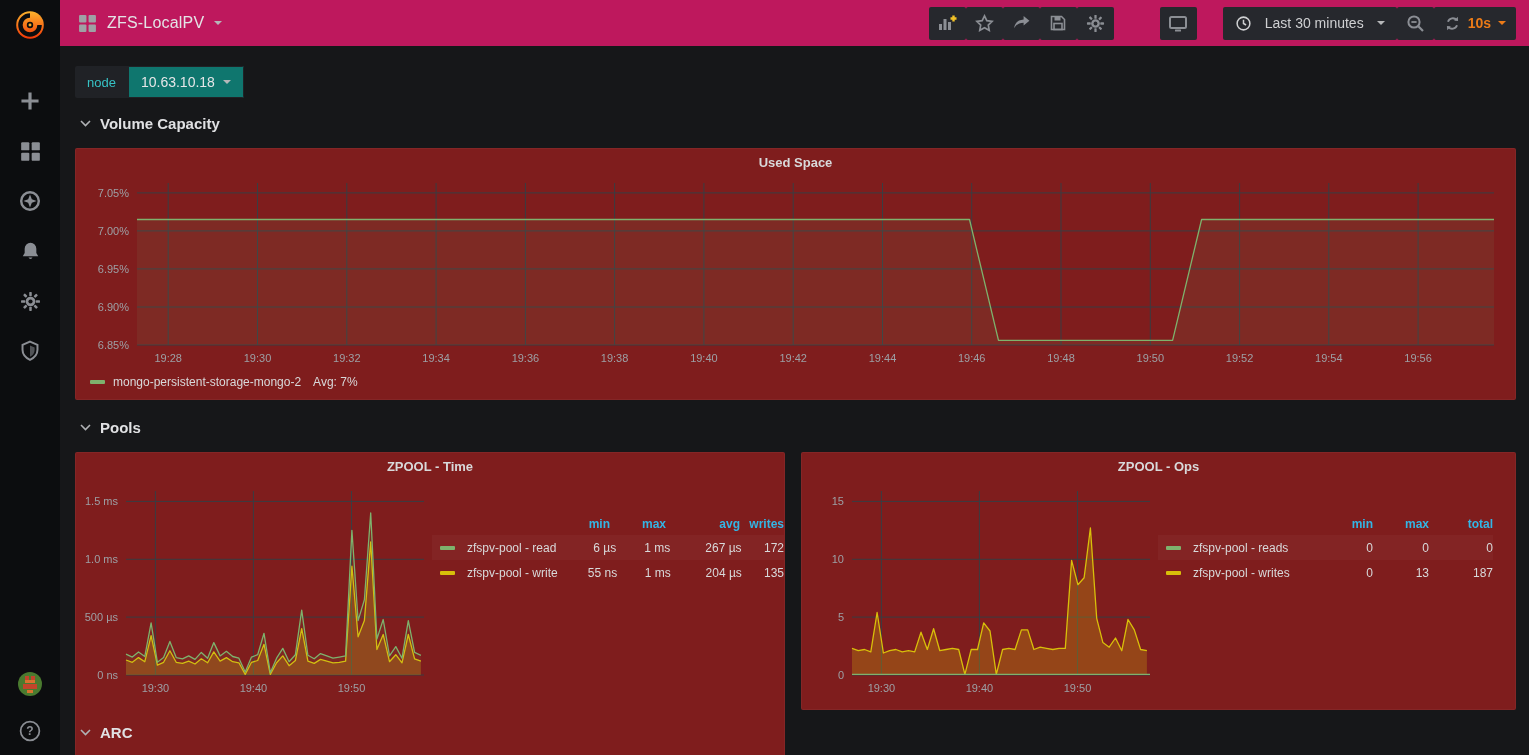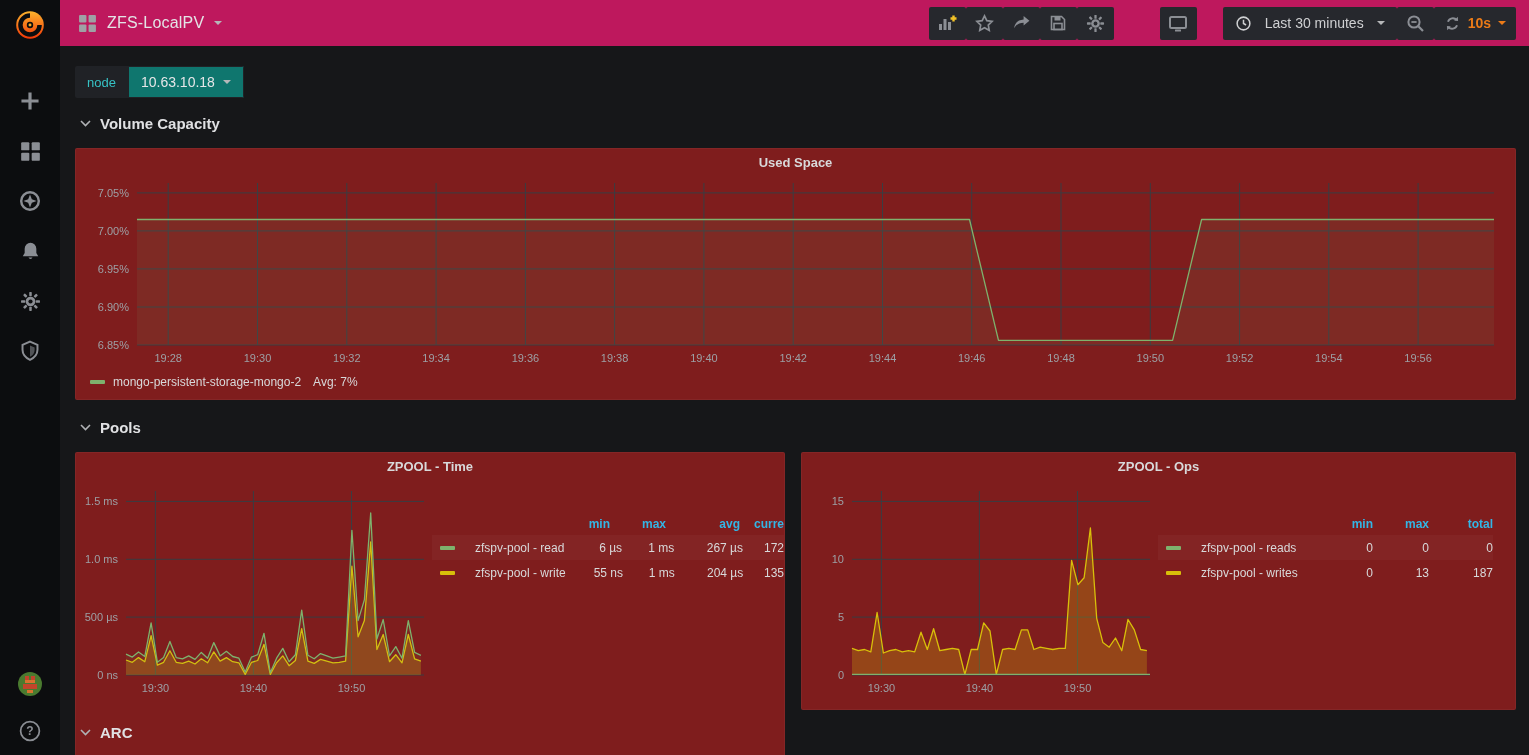--- a/index.html
+++ b/index.html
@@ -45,21 +45,21 @@
   svg text { fill:#9da0a5; font-size:11px; font-family:"Liberation Sans",sans-serif; }
 
   .us-legend { display:flex; align-items:center; gap:8px; margin:2px 0 0 14px; font-size:12px; }
   .swatch { width:15px; height:4px; border-radius:1px; display:inline-block; }
 
   .pool-body { display:flex; }
   .lg-wrap { flex:1; overflow:hidden; margin-top:34px; font-size:12px; }
   .lg-head { display:flex; height:22px; align-items:center; font-weight:700; color:#33b5e5; }
   .lg-row { display:flex; height:25px; align-items:center; color:#d8d9da; }
   .lg-row.alt { background:rgba(255,255,255,0.035); }
-  .lg-name { flex:1; display:flex; align-items:center; gap:20px; padding-left:8px; white-space:nowrap; cursor:pointer; }
+  .lg-name { flex:1; display:flex; align-items:center; gap:12px; padding-left:8px; white-space:nowrap; cursor:pointer; }
   .c-min { width:62px; text-align:right; white-space:nowrap; }
   .c-max { width:56px; text-align:right; white-space:nowrap; }
   .c-avg { width:74px; text-align:right; white-space:nowrap; }
   .c-cur { width:44px; text-align:right; white-space:nowrap; }
   .c-tot { width:64px; text-align:right; white-space:nowrap; }
   .pad-r { padding-right:22px; }
 </style>
 </head>
 <body>
 
@@ -334,21 +334,21 @@
           <path d="M46.0 181.0 L52.3 183.3 L58.5 178.6 L64.8 182.7 L71.1 156.7 L77.4 186.2 L83.6 183.3 L89.9 171.7 L96.2 183.3 L102.5 184.4 L108.7 182.1 L115.0 185.0 L121.3 179.8 L127.6 183.8 L133.8 172.9 L140.1 182.1 L146.4 178.6 L152.7 182.7 L158.9 183.8 L165.2 195.4 L171.5 183.3 L177.7 181.5 L184.0 165.3 L190.3 195.4 L196.6 183.8 L202.8 176.9 L209.1 186.7 L215.4 181.5 L221.7 149.7 L227.9 182.1 L234.2 184.4 L240.5 180.4 L246.8 182.1 L253.0 183.8 L259.3 183.3 L265.6 182.1 L271.9 87.2 L278.1 157.8 L284.4 141.6 L290.7 62.9 L296.9 170.5 L303.2 155.5 L309.5 182.7 L315.8 175.7 L322.0 183.8 L328.3 155.5 L334.6 179.8 L340.9 182.1" fill="none" stroke="#d8bf0a" stroke-width="1.3" stroke-linejoin="round"></path>
           <path d="M46.0 175.2 L52.3 178.1 L58.5 172.9 L64.8 177.5 L71.1 143.9 L77.4 183.3 L83.6 178.6 L89.9 162.4 L96.2 178.6 L102.5 179.8 L108.7 176.9 L115.0 180.4 L121.3 173.4 L127.6 179.2 L133.8 163.6 L140.1 176.9 L146.4 172.3 L152.7 177.5 L158.9 179.2 L165.2 193.1 L171.5 178.1 L177.7 175.7 L184.0 154.3 L190.3 193.7 L196.6 179.2 L202.8 169.4 L209.1 182.7 L215.4 175.7 L221.7 131.2 L227.9 176.3 L234.2 179.8 L240.5 174.6 L246.8 176.9 L253.0 179.2 L259.3 178.1 L265.6 176.9 L271.9 51.3 L278.1 141.6 L284.4 120.8 L290.7 34.0 L296.9 160.1 L303.2 140.5 L309.5 176.9 L315.8 167.6 L322.0 179.2 L328.3 141.6 L334.6 173.4 L340.9 176.3 L 340.9 196.0 L 46.0 196.0 Z" fill="#7eb26d" fill-opacity="0.07" stroke="none"></path>
           <path d="M46.0 175.2 L52.3 178.1 L58.5 172.9 L64.8 177.5 L71.1 143.9 L77.4 183.3 L83.6 178.6 L89.9 162.4 L96.2 178.6 L102.5 179.8 L108.7 176.9 L115.0 180.4 L121.3 173.4 L127.6 179.2 L133.8 163.6 L140.1 176.9 L146.4 172.3 L152.7 177.5 L158.9 179.2 L165.2 193.1 L171.5 178.1 L177.7 175.7 L184.0 154.3 L190.3 193.7 L196.6 179.2 L202.8 169.4 L209.1 182.7 L215.4 175.7 L221.7 131.2 L227.9 176.3 L234.2 179.8 L240.5 174.6 L246.8 176.9 L253.0 179.2 L259.3 178.1 L265.6 176.9 L271.9 51.3 L278.1 141.6 L284.4 120.8 L290.7 34.0 L296.9 160.1 L303.2 140.5 L309.5 176.9 L315.8 167.6 L322.0 179.2 L328.3 141.6 L334.6 173.4 L340.9 176.3" fill="none" stroke="#7eb26d" stroke-width="1.3" stroke-linejoin="round"></path>
         </svg>
       <div class="lg-wrap">
         <div class="lg-head">
           <span class="lg-name"></span>
           <span class="c-min">min</span>
           <span class="c-max">max</span>
           <span class="c-avg">avg</span>
-          <span class="c-cur">curre</span>
+          <span class="c-cur">writes</span>
         </div>
         <div class="lg-row alt">
           <span class="lg-name">
             <span class="swatch" style="background: rgb(126, 178, 109);"></span>
             <span>zfspv-pool - read</span>
           </span>
           <span class="c-min">6 µs</span>
           <span class="c-max">1 ms</span>
           <span class="c-avg">267 µs</span>
           <span class="c-cur">172</span>

